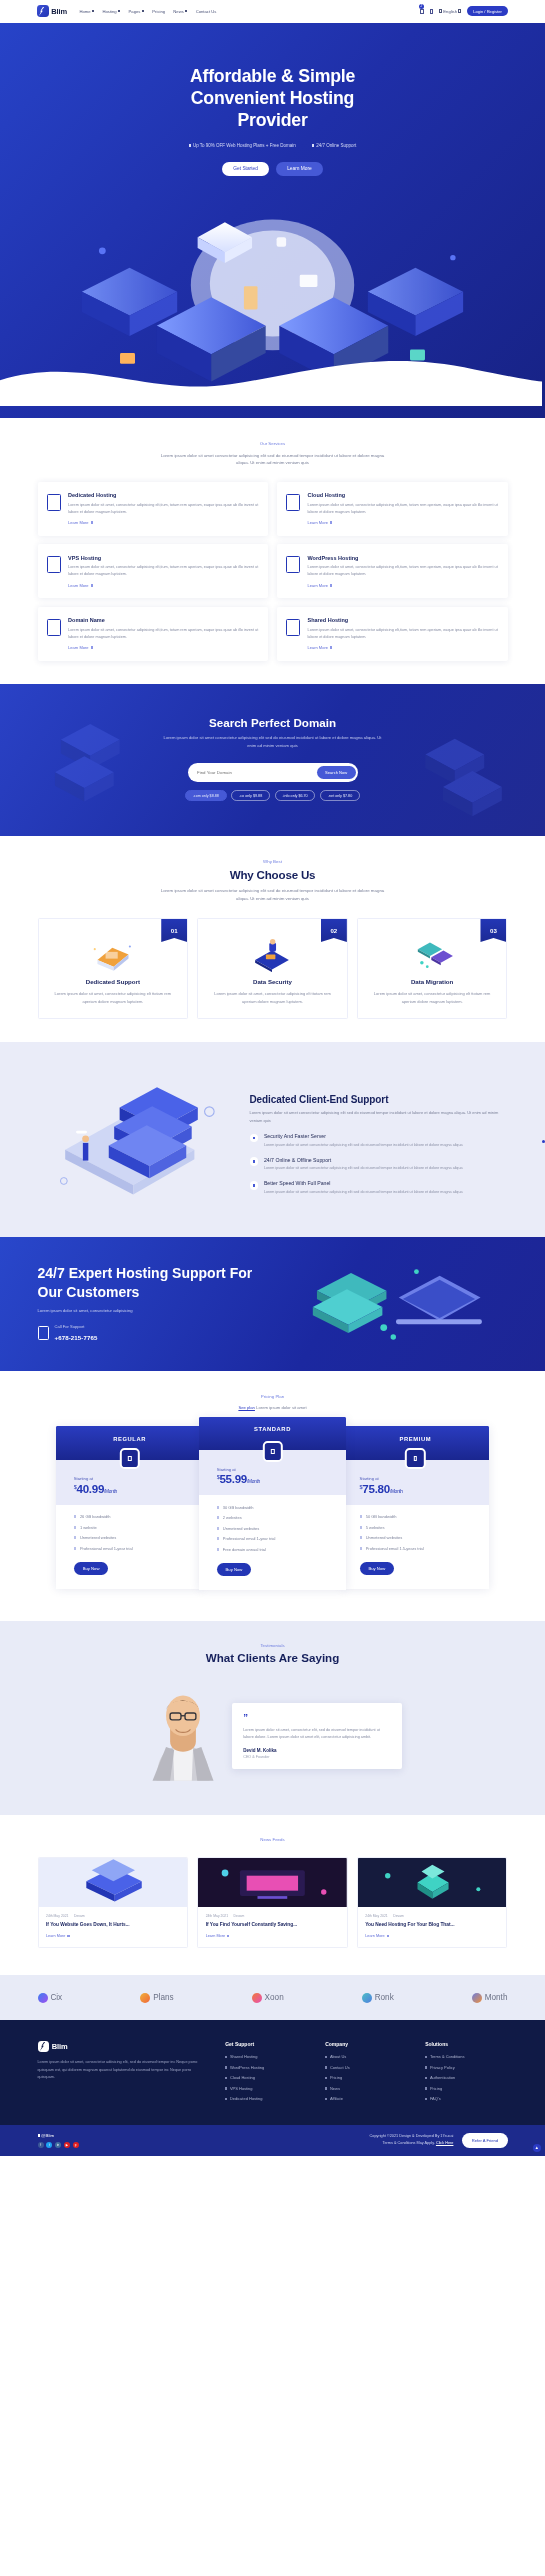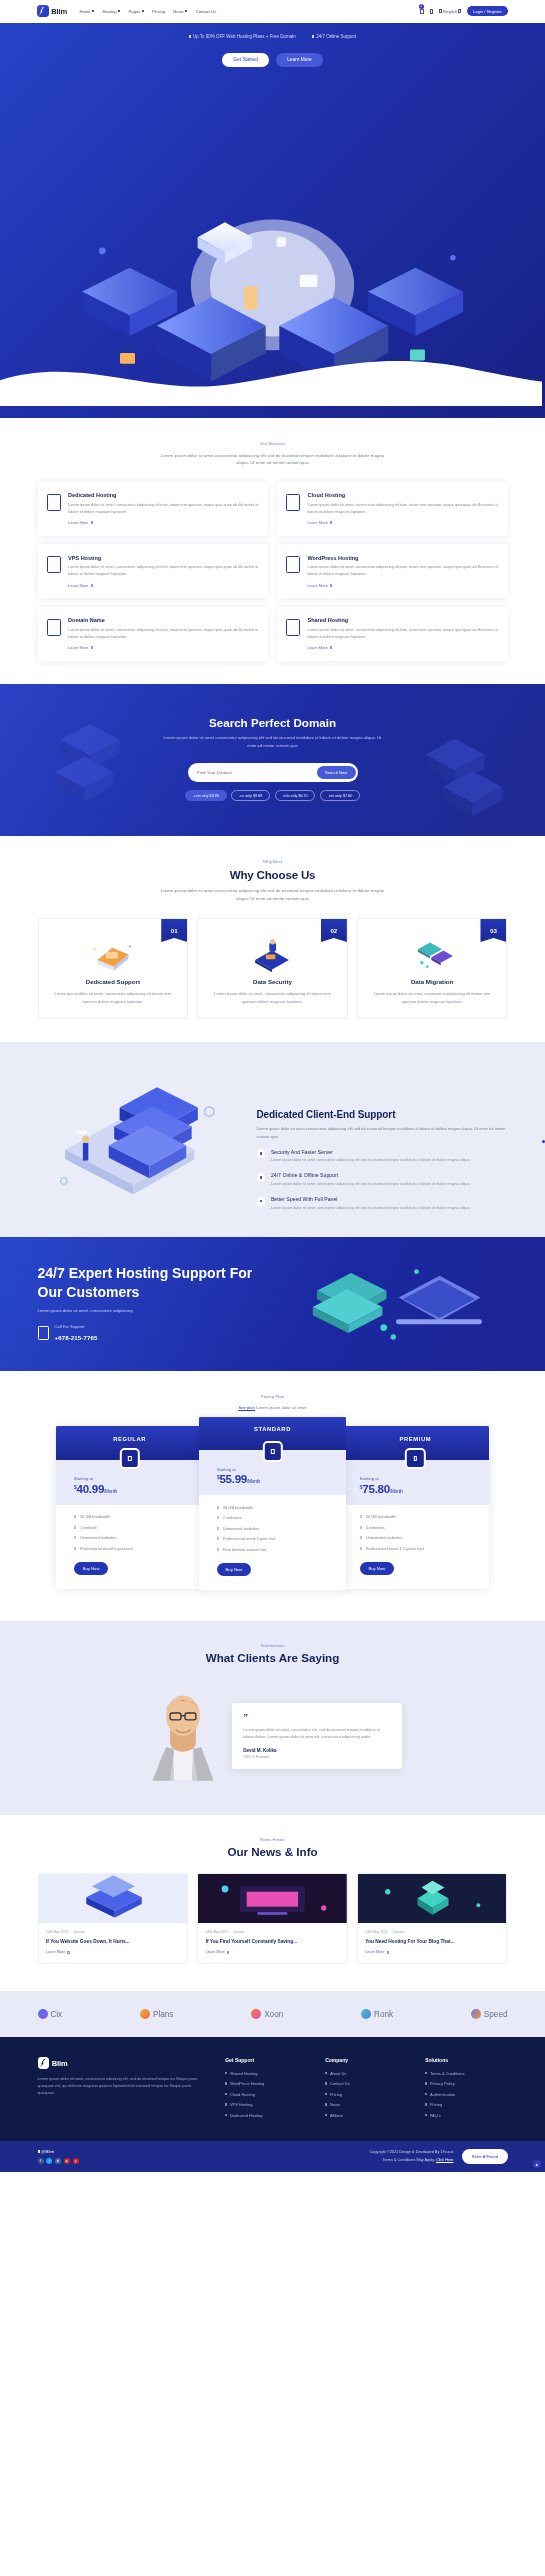--- a/index.html
+++ b/index.html
@@ -64,21 +64,21 @@
   
   .why-grid{display:grid;grid-template-columns:repeat(3,1fr);gap:8.9px;margin-top:15.7px}
   .why{background:#fff;border:0.5px solid #eceefa;border-radius:1.4px;position:relative;padding:27px 10.2px 13.6px;text-align:center}
   .why-num{position:absolute;right:0;top:0;width:26px;height:23px;background:linear-gradient(180deg,#2336b5,#1b2a95);color:#fff;font-size:6.1px;font-weight:700;display:flex;align-items:center;justify-content:center;clip-path:polygon(0 0,100% 0,100% 100%,50% 83%,0 100%)}
   .why-art{height:35px;margin:-9.5px auto 6.8px;position:relative;width:50px}
   .why h3{font-size:6.1px;color:#16205c;font-weight:700;margin-bottom:4.8px}
   .why p{font-size:4px;color:#868ca3;line-height:1.85}
 
   
   .ces{background:#eaecf8;padding:26px 0;position:relative;overflow:hidden}
-  .ces-in{display:flex;gap:15px;align-items:flex-end}
+  .ces-in{display:flex;gap:8px;align-items:center}
   .ces-art{width:204px;height:143px;position:relative;flex:none}
   .ces-txt{flex:1;padding-top:9.5px}
   .ces-txt h2{font-size:10px;color:#16205c;font-weight:700;letter-spacing:-0.1px}
   .ces-txt>p{font-size:4px;color:#7d839b;line-height:1.9;margin-top:4.8px}
   .ces-item{display:flex;gap:5.5px;margin-top:8.2px}
   .ces-bullet{width:8.9px;height:8.9px;border-radius:50%;background:#fff;flex:none;display:flex;align-items:center;justify-content:center;color:#4659d6;font-size:3.4px;margin-top:0.7px}
   .ces-item h4{font-size:5.2px;color:#1d2552;font-weight:500;margin-bottom:2.7px}
   .ces-item p{font-size:3.7px;color:#8b90a6;line-height:1.85}
   .ces-dot{position:absolute;right:0;top:50%;width:3.4px;height:3.4px;border-radius:50%;background:#2b3bc4}
 
@@ -205,20 +205,25 @@
     <span class="lang">
       <i class="ico"></i>
       <span>English</span>
       <i class="ico"></i>
     </span>
     <button class="btn-login">Login / Register</button>
   </div>
 </header>
 
 <section class="hero">
+  <h1>
+    <span>Affordable &amp; Simple</span><br>
+    <span>Convenient Hosting</span><br>
+    <span>Provider</span>
+  </h1>
   <div class="hero-feats">
     <span>
         <i class="ico ico-sm"></i>
         <em style="font-style:normal">Up To 90% OFF Web Hosting Plans + Free Domain</em>
       </span>
     <span>
         <i class="ico ico-sm"></i>
         <em style="font-style:normal">24/7 Online Support</em>
       </span>
   </div>
@@ -672,21 +677,20 @@
         <div class="q-name">Devid M. Kolika</div>
         <div class="q-role">CEO &amp; Founder</div>
       </div>
     </div>
   </div>
 </section>
 
 <section class="news">
   <div class="wrap">
     <div class="eyebrow">News Feeds</div>
-    <h2 style="font-size:11.6px;color:#16205c;font-weight:700">Our News &amp; Info</h2>
     <div class="news-grid">
       <article class="post">
         <div class="post-img">
           <svg viewBox="0 0 220 72" width="100%" height="49" preserveAspectRatio="none">
             <rect width="220" height="72" fill="#e9edfb"></rect>
             <polygon points="70,34 110,14 152,34 112,54" fill="#4a62e8"></polygon>
             <polygon points="70,34 70,44 112,64 112,54" fill="#2336b5"></polygon>
             <polygon points="152,34 152,44 112,64 112,54" fill="#3b50d6"></polygon>
             <polygon points="78,18 110,2 142,18 110,34" fill="#8fa6f5"></polygon>
           </svg>
@@ -767,21 +771,21 @@
     <div class="pitem">
         <span class="pmark" style="background:linear-gradient(135deg,#f07b3b,#e84fb4)"></span>
         <span>Xoon</span>
       </div>
     <div class="pitem">
         <span class="pmark" style="background:linear-gradient(135deg,#4ec0c6,#4f7ee0)"></span>
         <span>Ronk</span>
       </div>
     <div class="pitem">
         <span class="pmark" style="background:linear-gradient(135deg,#6b7ee0,#f0903b)"></span>
-        <span>Speed</span>
+        <span>Month</span>
       </div>
   </div>
 </section>
 
 <footer class="footer">
   <div class="wrap f-in">
     <div class="f-about">
       <div class="f-brand">
         <span class="brand-mark"></span>
         <span class="brand-name">Blim</span>

